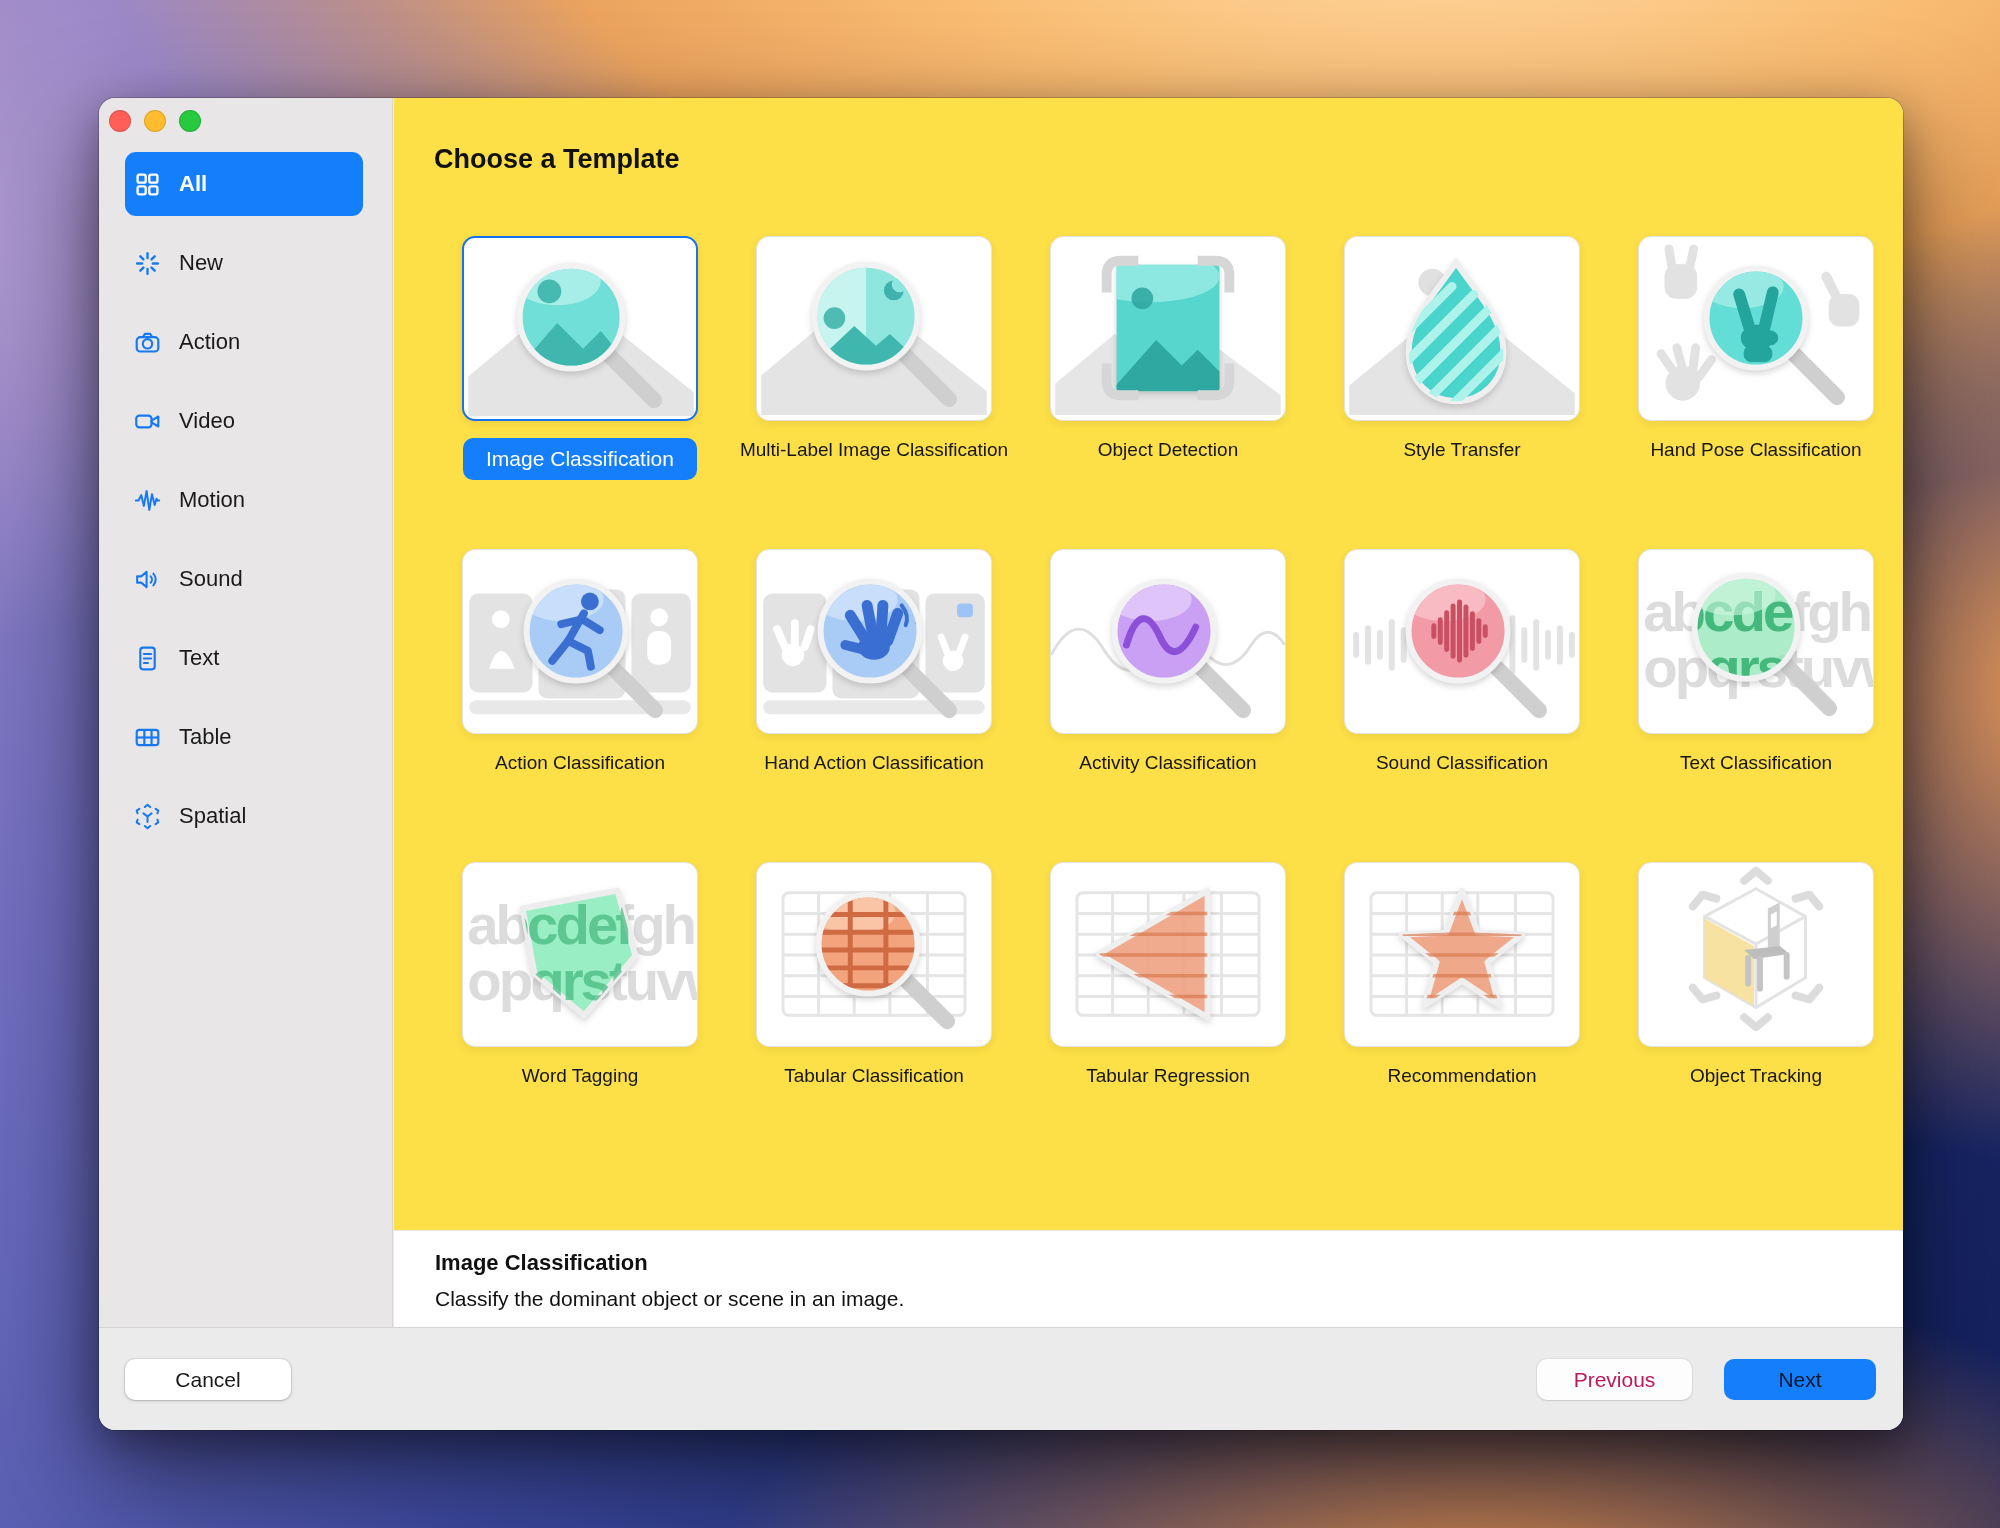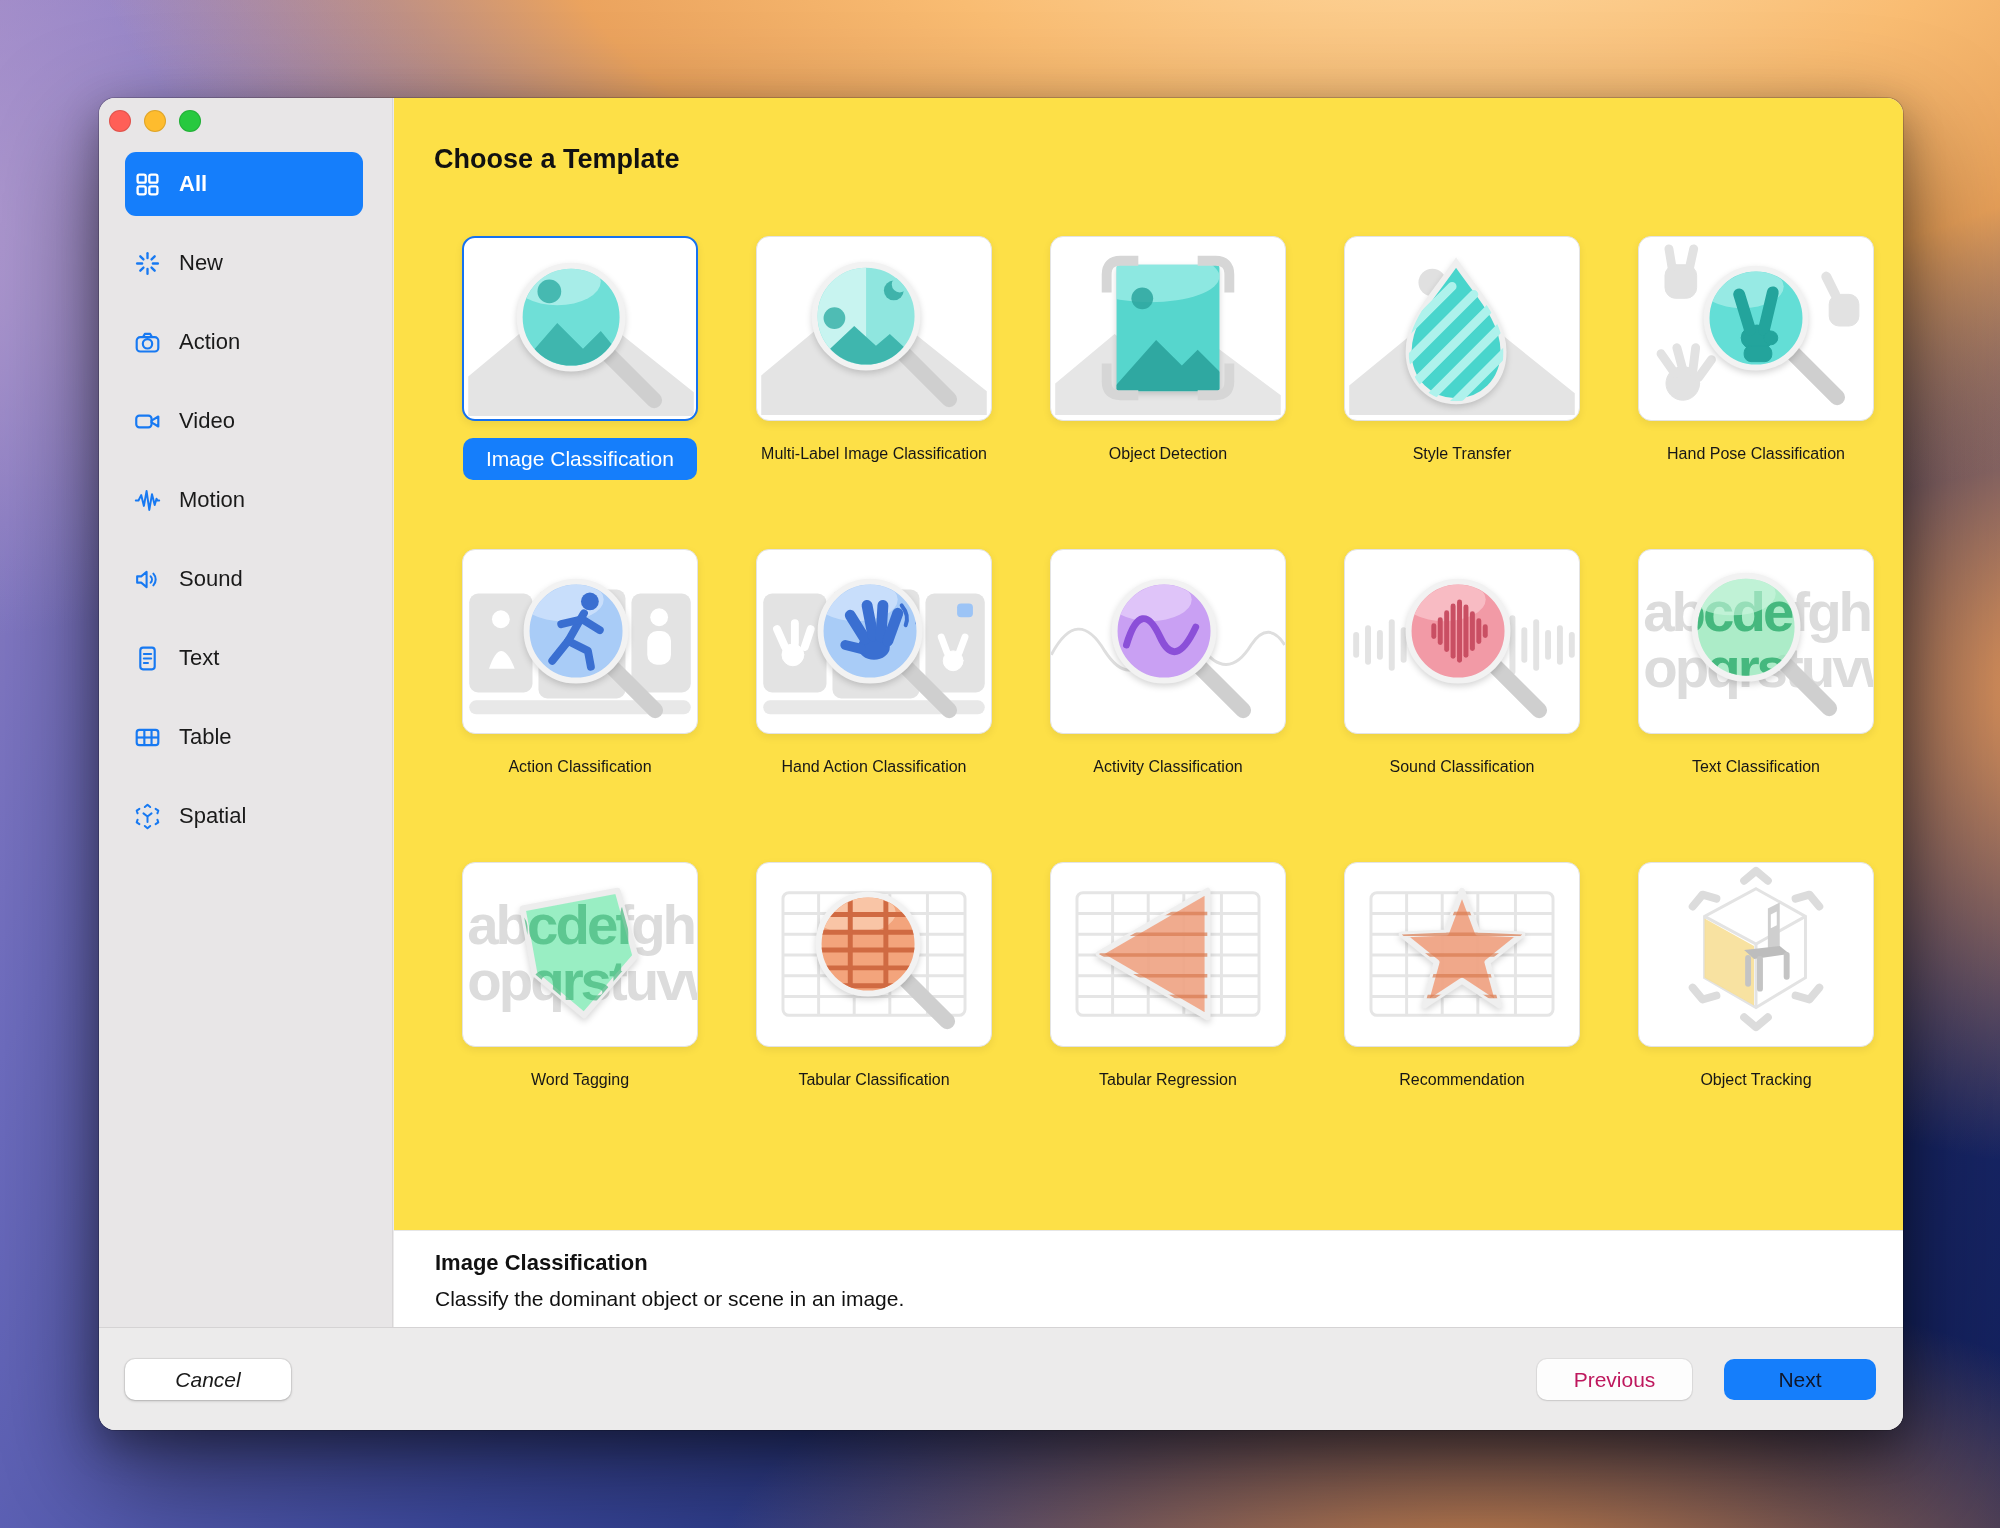--- a/index.html
+++ b/index.html
@@ -38,37 +38,37 @@
   .main { position:absolute; left:295px; top:0; right:0; bottom:103px; background:#fde047; }
   .heading { position:absolute; left:40px; top:46px; font-size:27px; font-weight:700; color:#111; }
 
   .grid { position:absolute; left:39px; top:138px; width:1470px;
     display:grid; grid-template-columns:repeat(5,1fr); }
   .cell { height:313px; display:flex; flex-direction:column; align-items:center; }
   .card { width:236px; height:185px; background:#fff; border:1px solid #e3e3e3; border-radius:13px;
     box-shadow:0 3px 8px rgba(0,0,0,0.07); overflow:hidden; position:relative; }
   .card.selected { border:2px solid #1672f0; }
   .tpl-icon { width:234px; height:183px; display:block; }
-  .card-label { margin-top:15px; font-size:16px; line-height:35px; color:#161617;
+  .card-label { margin-top:15px; font-size:19px; line-height:27px; color:#161617;
     text-align:center; max-width:272px; }
   .pill { margin-top:17px; background:#157efb; color:#fff; font-size:21px; font-weight:500;
     padding:9px 23px; border-radius:10px; text-align:center; }
 
   .info { position:absolute; left:0; right:0; bottom:0; background:#fff;
     border-top:1px solid #e6e6e6; padding:19px 41px 16px 41px; }
   .info-title { font-size:22px; font-weight:700; color:#111; margin-bottom:11px; }
   .info-desc { font-size:21px; color:#111; }
 
   
   .footer { position:absolute; left:0; right:0; bottom:0; height:103px;
     background:#ecebeb; border-top:1px solid #d5d3d4; }
   .btn { position:absolute; top:31px; height:41px; border-radius:10px; font-size:21px;
     display:flex; align-items:center; justify-content:center; cursor:default; }
   .btn-cancel { left:26px; width:166px; background:#fff; color:#1a1a1a;
-    box-shadow:0 0 0 1px rgba(0,0,0,0.06), 0 1px 3px rgba(0,0,0,0.22);font-style:italic; }
+    box-shadow:0 0 0 1px rgba(0,0,0,0.06), 0 1px 3px rgba(0,0,0,0.22); }
   .btn-prev { right:211px; width:155px; background:#fdfdfd; color:#be185d;
     box-shadow:0 0 0 1px rgba(0,0,0,0.05), 0 1px 2px rgba(0,0,0,0.10); }
   .btn-next { right:27px; width:152px; background:#157efb; color:#0f172a; font-weight:500; }
 
   
   .handle { stroke:#cfcfcf; stroke-width:16; stroke-linecap:round; }
   .rim { stroke:#f2f2f2; stroke-width:6; }
   .shadow { filter:drop-shadow(0 3px 3px rgba(0,0,0,0.16)); }
   .bg-letters { font-family:"Liberation Sans","DejaVu Sans",sans-serif; font-weight:700;
     font-size:57px; letter-spacing:-3px; fill:#dcdcdc; }

